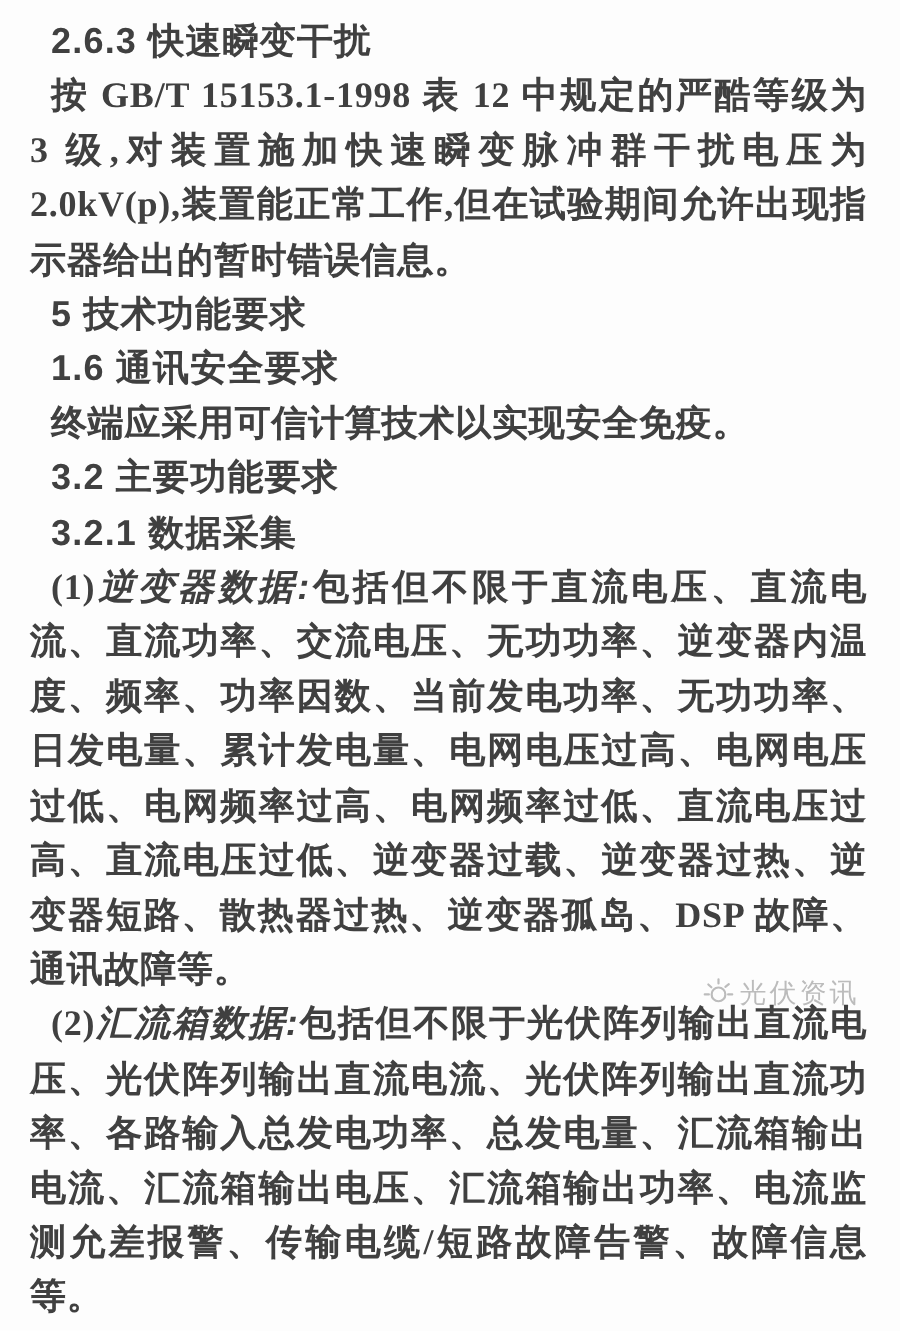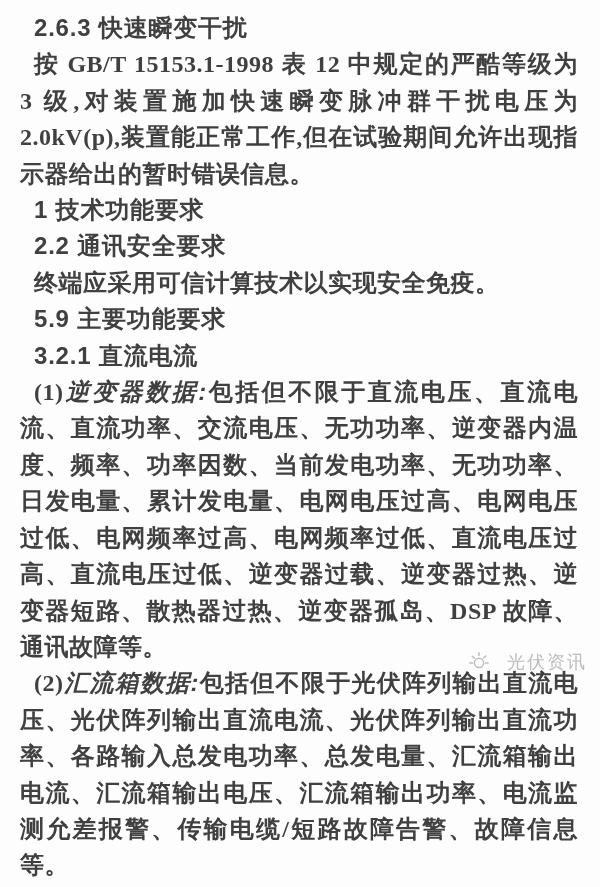--- a/index.html
+++ b/index.html
@@ -46,21 +46,21 @@
     font-style: italic;
   }
   .lead { font-weight: 600; }
   .watermark {
     position: absolute;
     left: 468px;
     top: 650px;
     z-index: 0;
     display: flex;
     align-items: center;
-    gap: 17px;
+    gap: 3px;
     color: #b5b5b5;
     font-family: "Liberation Sans", sans-serif;
     font-size: 18px;
     letter-spacing: 2px;
     white-space: nowrap;
     opacity: 0.9;
   }
   .wm-icon {
     display: inline-block;
     width: 22px;
@@ -80,31 +80,31 @@
   </span>
   <span>光伏资讯</span>
 </div>
 
 <div class="page">
 
   <h3 class="hd">2.6.3 快速瞬变干扰</h3>
 
   <p class="para">按 GB/T 15153.1-1998 表 12 中规定的严酷等级为 3 级,对装置施加快速瞬变脉冲群干扰电压为 2.0kV(p),装置能正常工作,但在试验期间允许出现指示器给出的暂时错误信息。</p>
 
-  <h3 class="hd">1 技术功能要求</h3>
+  <h3 class="hd">5 技术功能要求</h3>
 
-  <h3 class="hd">2.2 通讯安全要求</h3>
+  <h3 class="hd">1.6 通讯安全要求</h3>
 
   <p class="para">终端应采用可信计算技术以实现安全免疫。</p>
 
 
 
-  <h3 class="hd">5.9 主要功能要求</h3>
+  <h3 class="hd">3.2 主要功能要求</h3>
 
-  <h3 class="hd">3.2.1 直流电流</h3>
+  <h3 class="hd">3.2.1 数据采集</h3>
 
 
   <p class="para">
     <span class="lead">(1)</span><b class="runin">逆变器数据:</b><span>包括但不限于直流电压、直流电流、直流功率、交流电压、无功功率、逆变器内温度、频率、功率因数、当前发电功率、无功功率、日发电量、累计发电量、电网电压过高、电网电压过低、电网频率过高、电网频率过低、直流电压过高、直流电压过低、逆变器过载、逆变器过热、逆变器短路、散热器过热、逆变器孤岛、DSP 故障、通讯故障等。</span>
   </p>
 
   <p class="para">
     <span class="lead">(2)</span><b class="runin">汇流箱数据:</b><span>包括但不限于光伏阵列输出直流电压、光伏阵列输出直流电流、光伏阵列输出直流功率、各路输入总发电功率、总发电量、汇流箱输出电流、汇流箱输出电压、汇流箱输出功率、电流监测允差报警、传输电缆/短路故障告警、故障信息等。</span>
   </p>
 

